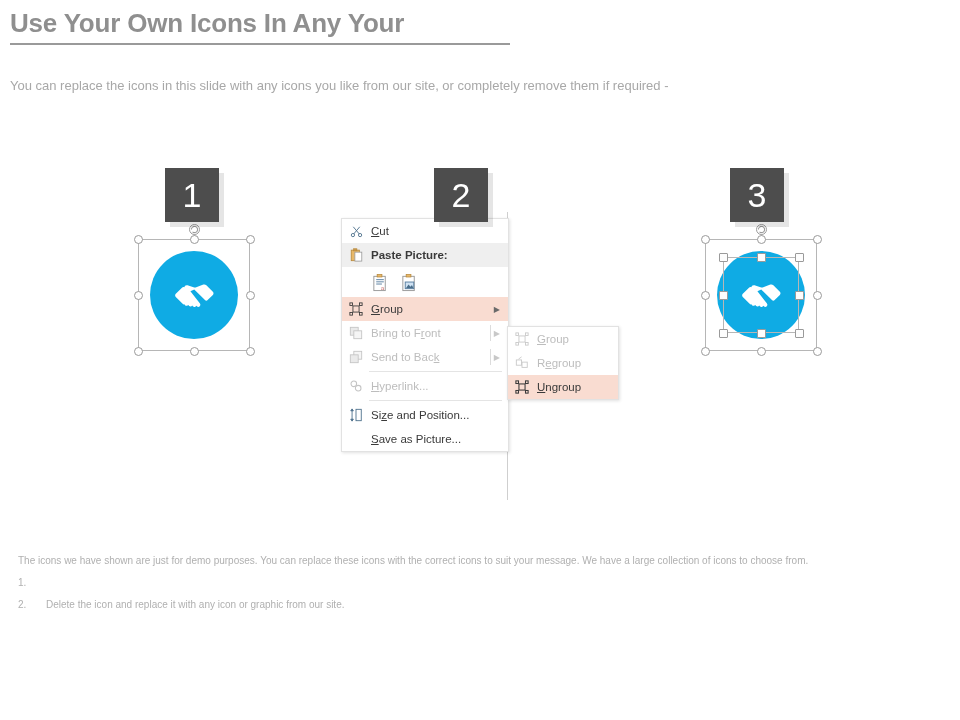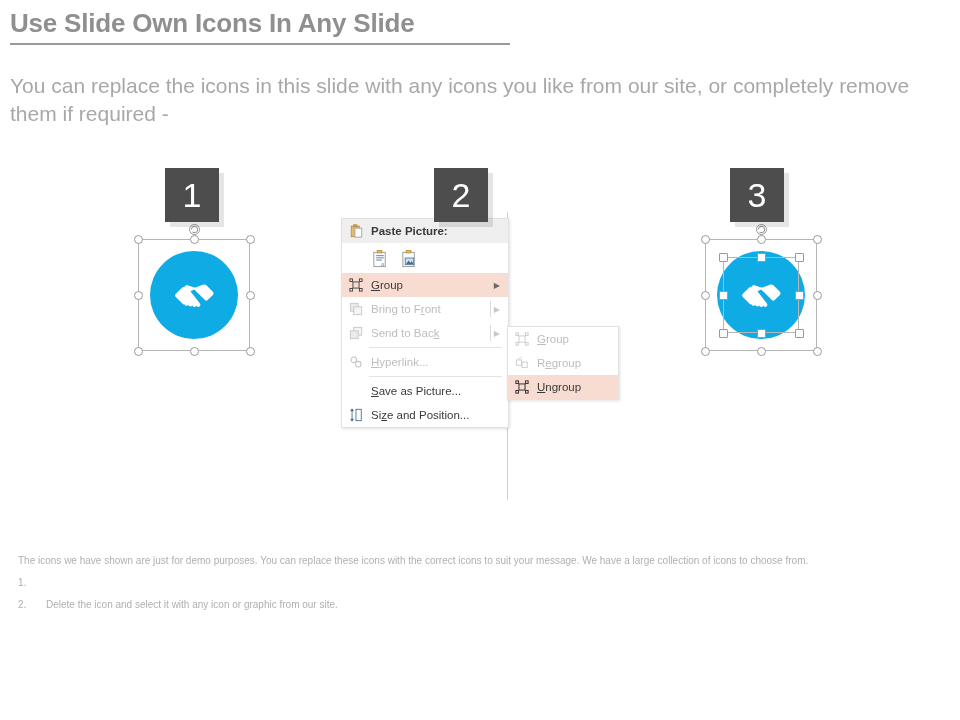--- a/index.html
+++ b/index.html
@@ -19,21 +19,21 @@
     letter-spacing: -0.2px;
     white-space: nowrap;
   }
   .title-rule {
     position: absolute; left: 10px; top: 43px;
     width: 500px; height: 2px; background: #9a9a9a;
   }
   .subtitle {
     position: absolute; left: 10px; top: 72px;
     width: 945px;
-    font-size: 21px; line-height: 28px;
+    font-size: 13px; line-height: 28px;
     color: #a8a8a8;
   }
 
   
   .badge {
     position: absolute;
     width: 54px; height: 54px;
     background: #4d4d4d;
     color: #ffffff;
     font-size: 34px; font-weight: normal;
@@ -174,21 +174,21 @@
   }
   .footer-list { margin: 0; padding: 0; list-style: none; }
   .footer-li { display: flex; }
   .footer-li .num { width: 28px; flex: 0 0 28px; }
 </style>
 </head>
 <body>
 
 <div class="slide">
 
-  <div class="title">Use Slide Own Icons In Any Slide</div>
+  <div class="title">Use Your Own Icons In Any Your</div>
   <div class="title-rule"></div>
   <div class="subtitle">You can replace the icons in this slide with any icons you like from our site, or completely remove them if required -</div>
 
   <div class="badge" id="badge-1">1</div>
   <div class="badge" id="badge-2">2</div>
   <div class="badge" id="badge-3">3</div>
 
   <div class="icon-stage" id="stage-1">
     <div class="rot-stem" style="left:61px; top:7px;"></div>
     <div class="rot-handle" style="left:61px; top:6px;">
@@ -245,20 +245,32 @@
     <div class="handle" style="left:117px;top:73px;"></div>
     <div class="handle" style="left:5px;  top:129px;"></div>
     <div class="handle" style="left:61px; top:129px;"></div>
     <div class="handle" style="left:117px;top:129px;"></div>
   </div>
 
   <div class="ctx-vline"></div>
 
   <div class="ctx-menu">
 
+    <div class="mi">
+      <span class="mi-ico">
+        <svg width="13" height="13" viewBox="0 0 16 16">
+            <g fill="none" stroke="#4a6e8a" stroke-width="1.1">
+              <circle cx="3.6" cy="12.4" r="2"></circle>
+              <circle cx="12.4" cy="12.4" r="2"></circle>
+              <path d="M4.6 11 12 2.2M11.4 11 4 2.2"></path>
+            </g>
+          </svg>
+      </span>
+      <span class="mi-label"><span class="ul">C</span>ut</span>
+    </div>
 
 
     <div class="mi shaded">
       <span class="mi-ico">
         <svg width="13" height="14" viewBox="0 0 16 17">
             <rect x="1.5" y="2.5" width="10" height="13" fill="#e8b96a" stroke="#b8893c" stroke-width="1"></rect>
             <rect x="4.5" y="0.8" width="4" height="2.6" fill="#c9984a" stroke="#b8893c" stroke-width=".8"></rect>
             <rect x="6" y="5" width="8.5" height="11" fill="#fff" stroke="#9a9a9a" stroke-width="1"></rect>
           </svg>
       </span>
@@ -336,36 +348,36 @@
               <circle cx="10.5" cy="10.5" r="3.2"></circle>
             </g>
           </svg>
       </span>
       <span class="mi-label"><span class="ul">H</span>yperlink...</span>
     </div>
 
     <div class="ctx-sep"></div>
 
     <div class="mi">
-      <span class="mi-ico"></span>
-      <span class="mi-label"><span class="ul">S</span>ave as Picture...</span>
-    </div>
-
-    <div class="mi">
       <span class="mi-ico">
         <svg width="14" height="14" viewBox="0 0 16 16">
             <rect x="8" y="1.5" width="6" height="13" fill="#fff" stroke="#4a6e8a" stroke-width="1"></rect>
             <g stroke="#4a6e8a" stroke-width="1" fill="#4a6e8a">
               <path d="M3.5 2.5v11"></path>
               <path d="M3.5 1 5 3.2H2z"></path>
               <path d="M3.5 15 5 12.8H2z"></path>
             </g>
           </svg>
       </span>
       <span class="mi-label">Si<span class="ul">z</span>e and Position...</span>
+    </div>
+
+    <div class="mi">
+      <span class="mi-ico"></span>
+      <span class="mi-label"><span class="ul">S</span>ave as Picture...</span>
     </div>
 
   </div>
 
   <div class="submenu">
     <div class="mi disabled">
       <span class="mi-ico">
         <svg width="14" height="14" viewBox="0 0 16 16">
             <g stroke="#c8c8c8" stroke-width="1" fill="none">
               <rect x="1" y="1" width="3" height="3"></rect>
@@ -407,18 +419,18 @@
   </div>
 
   <div class="footer">
     <div>The icons we have shown are just for demo purposes. You can replace these icons with the correct icons to suit your message. We have a large collection of icons to choose from.</div>
     <div class="footer-list">
       <div class="footer-li">
         <span class="num">1.</span>
       </div>
       <div class="footer-li">
         <span class="num">2.</span>
-        <span>Delete the icon and select it with any icon or graphic from our site.</span>
+        <span>Delete the icon and replace it with any icon or graphic from our site.</span>
       </div>
     </div>
   </div>
 
 </div>
 
 </body></html>

